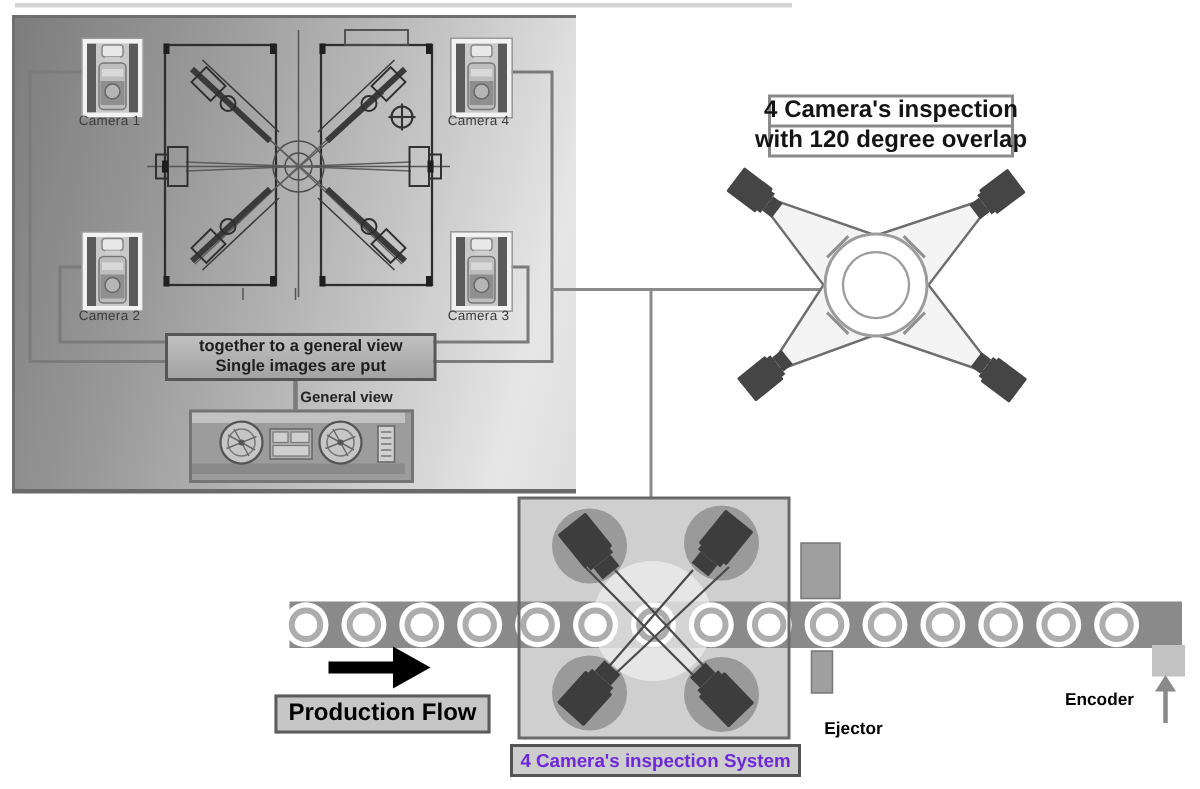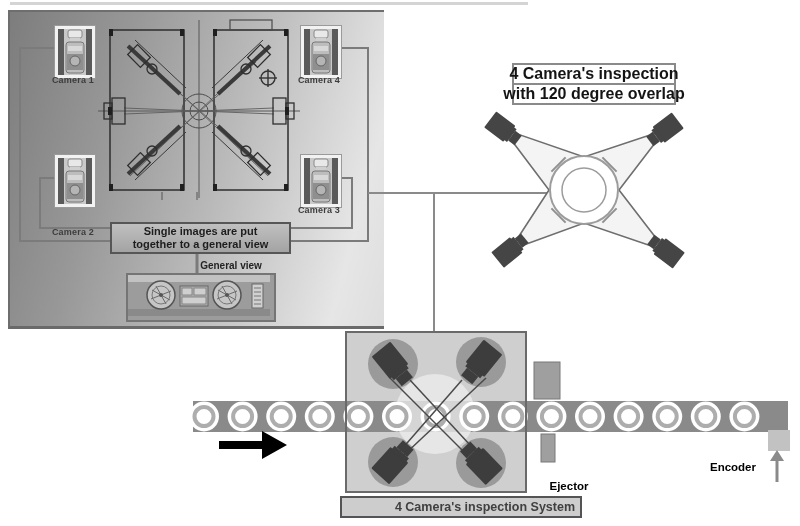--- a/index.html
+++ b/index.html
@@ -10,41 +10,41 @@
   .topline{left:10px;top:2px;width:518px;height:3px;background:#d4d4d4;}
   
   .panel{left:8px;top:10px;width:374px;height:314px;
          background:linear-gradient(105deg,#7d7d7d 0%,#989898 28%,#b9b9b9 55%,#e6e6e6 88%,#dedede 100%);
          border-top:2px solid #6e6e6e;border-left:2px solid #6e6e6e;border-bottom:3px solid #6a6a6a;}
   
   .art{left:0;top:0;width:800px;height:526px;pointer-events:none;}
   
   .photo{width:34px;height:46px;border:3px solid #f2f2f2;outline:1px solid #9a9a9a;background:#c9c9c9;}
   .photo svg{display:block;}
-  .cam-label{width:70px;text-align:center;font-size:9px;font-weight:bold;color:#3d3d3d;letter-spacing:.2px;}
+  .cam-label{width:70px;text-align:center;font-size:9px;font-weight:normal;color:#3d3d3d;letter-spacing:.2px;}
   .caption{width:170px;text-align:center;font-size:9px;color:#474747;letter-spacing:.3px;}
   
   .merge-box{left:110px;top:222px;width:177px;height:28px;
              background:linear-gradient(180deg,#c0c0c0,#a3a3a3);
              border:2px solid #565656;display:flex;flex-direction:column;justify-content:center;}
   .merge-box div{text-align:center;font-size:11px;line-height:13px;font-weight:bold;color:#1d1d1d;}
   .gv-label{left:196px;top:260px;width:70px;text-align:center;font-size:10px;font-weight:bold;color:#242424;}
   .gv-strip{left:126px;top:273px;width:146px;height:45px;border:2px solid #757575;background:#9c9c9c;}
   
   .ovl-box{left:512px;top:63px;width:160px;height:38px;background:#ffffff;border:2px solid #8a8a8a;}
   .ovl-box .row{height:18px;display:flex;align-items:center;justify-content:center;
                 font-size:16px;font-weight:bold;color:#141414;white-space:nowrap;}
   .ovl-box .row:first-child{border-bottom:2px solid #8a8a8a;}
   
   .flow-box{left:183px;top:463px;width:140px;height:22px;background:#c6c6c6;border:2px solid #5c5c5c;
             display:flex;align-items:center;justify-content:center;
             font-size:16px;font-weight:bold;color:#000;white-space:nowrap;}
   .sys-box{left:340px;top:496px;width:190px;height:18px;background:#cdcdcd;border:2px solid #545454;
            display:flex;align-items:center;justify-content:center;
-           font-size:12.5px;font-weight:bold;color:#404040;white-space:nowrap;padding-left:48px;}
+           font-size:12.5px;font-weight:bold;color:#6d28d9;white-space:nowrap;}
   .small-label{font-size:11.5px;font-weight:bold;color:#000;text-align:center;}
   .ejector-label{left:538px;top:464px;width:62px;margin-top:16px;}
   .encoder-label{left:700px;top:461px;width:66px;}
 </style>
 </head>
 <body>
 
 <div class="stage">
 
   <div class="abs topline"></div>
@@ -291,28 +291,28 @@
       <rect x="10" y="1" width="14" height="8" rx="2" fill="#e8e8e8" stroke="#888"></rect>
         <rect x="12" y="9" width="10" height="4" fill="#cfcfcf"></rect>
       <rect x="8" y="13" width="18" height="31" rx="3" fill="#bdbdbd" stroke="#777"></rect>
         <rect x="9" y="25" width="16" height="16" fill="#8f8f8f"></rect>
       <circle cx="17" cy="32" r="5" fill="#b5b5b5" stroke="#666"></circle>
         <rect x="10" y="17" width="14" height="5" fill="#d8d8d8"></rect>
     </svg>
   </div>
 
   <div class="abs cam-label" style="left:38px;top:75px;">Camera 1</div>
-  <div class="abs cam-label" style="left:38px;top:205px;margin-top:22px;">Camera 2</div>
+  <div class="abs cam-label" style="left:38px;top:205px;">Camera 2</div>
   <div class="abs cam-label" style="left:284px;top:205px;text-align:center;">Camera 3</div>
   <div class="abs cam-label" style="left:284px;top:75px;">Camera 4</div>
 
 
   <div class="abs merge-box">
+    <div>together to a general view</div>
     <div>Single images are put</div>
-    <div>together to a general view</div>
   </div>
 
   <div class="abs gv-label">General view</div>
   <div class="abs gv-strip">
     <svg width="142" height="41" viewBox="0 0 142 41">
       <rect width="142" height="41" fill="#9c9c9c"></rect>
       <rect width="142" height="7" fill="#c2c2c2"></rect>
         <rect y="34" width="142" height="7" fill="#8a8a8a"></rect>
       <g transform="translate(33,20)">
         <circle r="14" fill="#c6c6c6" stroke="#555" stroke-width="1.5"></circle>
@@ -333,17 +333,18 @@
       <rect x="124" y="9" width="11" height="24" fill="#d0d0d0" stroke="#666"></rect>
       <path d="M126,13 H133 M126,17 H133 M126,21 H133 M126,25 H133 M126,29 H133" stroke="#777" stroke-width="1"></path>
     </svg>
   </div>
 
   <div class="abs ovl-box">
     <div class="row">4 Camera's inspection</div>
     <div class="row">with 120 degree overlap</div>
   </div>
 
+  <div class="abs flow-box">Production Flow</div>
   <div class="abs sys-box">4 Camera's inspection System</div>
   <div class="abs small-label ejector-label">Ejector</div>
   <div class="abs small-label encoder-label">Encoder</div>
 
 </div>
 
 </body></html>

